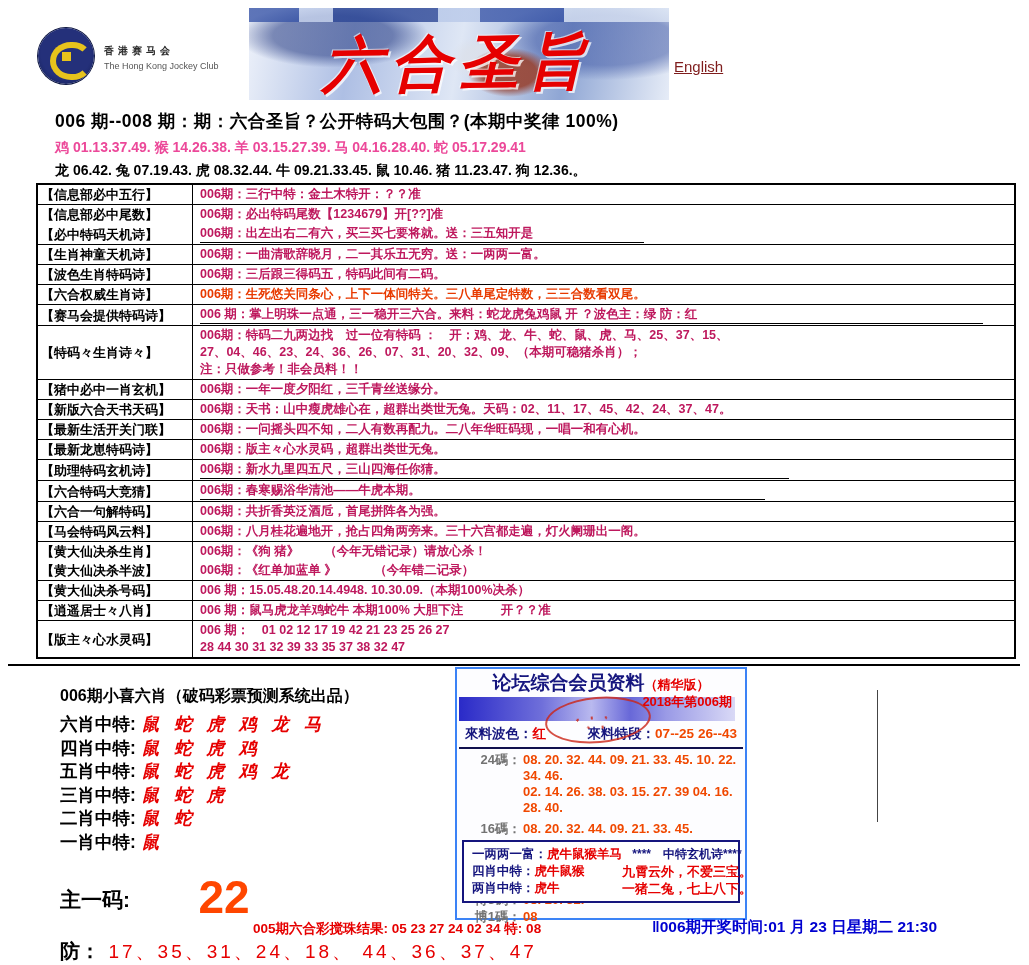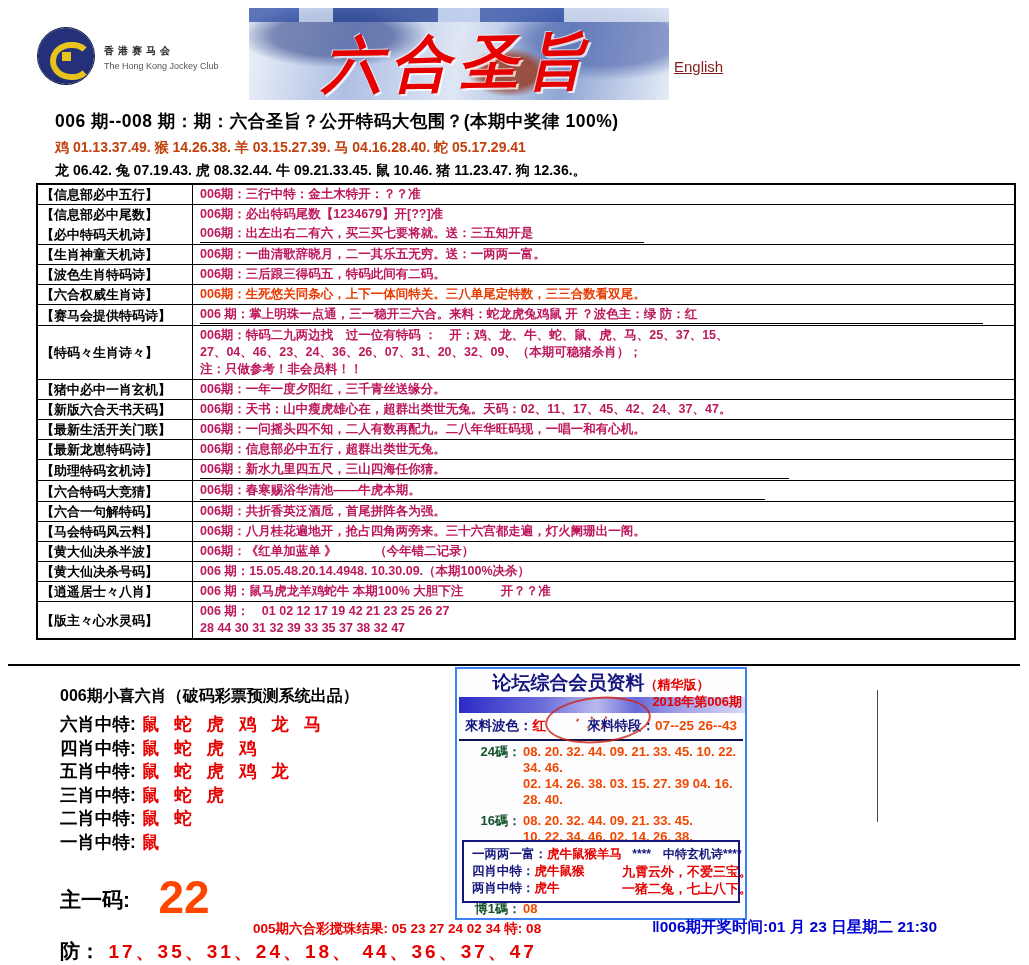--- a/index.html
+++ b/index.html
@@ -24,21 +24,21 @@
       linear-gradient(100deg,#eef2fa 0%,#aebfe4 25%,#dfe7f5 50%,#8fa6d4 75%,#e6ecf7 100%);}
   .banner-img::before{content:"";position:absolute;left:0;top:0;right:0;height:14px;
     background:linear-gradient(90deg,#3a56a8 0 12%,#c9d5ee 12% 20%,#2d4796 20% 45%,#b9c9e9 45% 55%,#3a56a8 55% 75%,#dde6f5 75% 100%);opacity:.8;}
   .banner-title{position:absolute;left:322px;top:26px;width:350px;font-size:60px;line-height:72px;font-weight:bold;font-style:italic;
     color:#e60000;font-family:"DejaVu Serif","Liberation Serif",serif;letter-spacing:8px;transform:rotate(-1deg);
     text-shadow:2px 2px 0 rgba(255,255,255,.75),-1px -1px 0 rgba(255,255,255,.6);white-space:nowrap;}
   .english-link{position:absolute;left:674px;top:58px;font-size:15px;color:#7f1d1d;text-decoration:underline;}
 
   
   .headline{position:absolute;left:55px;top:109px;font-size:17.5px;font-weight:bold;color:#000;letter-spacing:.5px;}
-  .zodiac1{position:absolute;left:55px;top:139px;font-size:14px;font-weight:bold;color:#c2410c;}
+  .zodiac1{position:absolute;left:55px;top:139px;font-size:14px;font-weight:bold;color:#ec4899;}
   .zodiac2{position:absolute;left:55px;top:162px;font-size:14px;font-weight:bold;color:#000;}
 
   
   #tips-table{position:absolute;left:36px;top:183px;width:976px;border:2px solid #000;background:#fff;}
   .trow{display:flex;border-bottom:1.5px solid #000;}
   .trow:last-child{border-bottom:none;justify-content:flex-end;}
   .trow.merge{border-bottom:none;}
   .tlabel{flex:0 0 148px;border-right:1.8px solid #000;font-size:13px;font-weight:bold;color:#000;
     padding:1px 3px;line-height:17px;display:flex;align-items:center;white-space:nowrap;}
   .tcontent{flex:1;font-size:12.5px;font-weight:bold;color:#be185d;padding:1px 7px;line-height:17px;}
@@ -46,42 +46,42 @@
   .pline{border-bottom:1.5px solid #000;height:0;margin-top:0;}
 
   .bottom-rule{position:absolute;left:8px;top:664px;width:1012px;border-top:2px solid #000;}
   .vline-right{position:absolute;left:877px;top:690px;height:132px;border-left:1.5px solid #444;}
 
   
   .bl{position:absolute;left:60px;top:686px;width:390px;}
   .bl-title{font-size:16px;font-weight:bold;color:#000;margin-bottom:6px;}
   .bl-line{font-size:17.5px;font-weight:bold;line-height:23.5px;white-space:nowrap;}
   .bl-line .lab{color:#000;}
-  .bl-line .val{color:#e60000;letter-spacing:5px;margin-left:6px;}
+  .bl-line .val{color:#e60000;letter-spacing:5px;margin-left:6px;font-style:italic;}
   .main-code-row{margin-top:16px;white-space:nowrap;}
   .main-code-label{font-size:21px;font-weight:bold;color:#000;}
-  .main-code{font-size:46px;font-weight:bold;color:#ff4600;margin-left:24px;vertical-align:-6px;}
+  .main-code{font-size:46px;font-weight:bold;color:#ff4600;margin-left:64px;vertical-align:-6px;}
   .fang-row{margin-top:14px;white-space:nowrap;}
   .fang-label{font-size:20px;font-weight:bold;color:#000;}
-  .fang-nums{font-size:19px;font-weight:bold;color:#e60000;letter-spacing:3px;margin-left:4px;}
+  .fang-nums{font-size:19px;font-weight:normal;color:#e60000;letter-spacing:3px;margin-left:4px;}
 
   
   .mbox{position:absolute;left:455px;top:667px;width:288px;height:249px;border:2px solid #3b82f6;background:#fdfdff;}
   .mb-title{text-align:center;font-size:19px;font-weight:bold;color:#15157e;padding-top:1px;white-space:nowrap;}
   .mb-title .tag{font-size:13px;color:#e60000;}
-  .mb-bar{height:16px;margin:1px 0 0 2px;position:relative;
+  .mb-bar{height:24px;margin:1px 10px 0 2px;position:relative;
     background:linear-gradient(90deg,#2a2ac8 0%,#6f6fda 30%,#b9b9ef 48%,#6868d8 62%,#9a9ae6 75%,#d9d9f6 100%);}
   .mb-issue{position:absolute;right:3px;top:-4px;font-size:13px;font-weight:bold;color:#e60000;white-space:nowrap;}
   .mb-wave{font-size:13.5px;font-weight:bold;color:#15157e;text-align:center;margin-top:4px;white-space:nowrap;}
   .mb-wave .red{color:#e60000;}
   .mb-wave .orange{color:#f04800;}
   .mb-rule{border-top:2.5px solid #10104d;margin:4px 2px 3px 2px;}
   .code-row{display:flex;font-weight:bold;margin:1px 0;}
   .code-row.gap{margin-bottom:5px;}
-  .code-label{flex:0 0 64px;text-align:right;color:#14532d;font-size:13px;line-height:16px;white-space:nowrap;}
+  .code-label{flex:0 0 64px;text-align:right;color:#737373;font-size:13px;line-height:16px;white-space:nowrap;}
   .code-nums{flex:1;color:#f04800;font-size:13px;line-height:16px;padding-left:2px;}
   .sub-box{position:absolute;left:5px;right:5px;bottom:15px;border:2px solid #15157e;display:flex;padding:4px 2px;background:#fff;}
   .sb-left{flex:0 0 52%;}
   .sb-line{font-size:12.5px;font-weight:bold;line-height:17px;white-space:nowrap;padding-left:6px;}
   .sb-line .lab{color:#15157e;}
   .sb-line .val{color:#e60000;}
   .sb-right{flex:1;text-align:center;}
   .sb-poem-title{font-size:12px;font-weight:bold;color:#15157e;white-space:nowrap;}
   .sb-poem{font-size:13px;font-weight:bold;color:#e60000;line-height:17px;white-space:nowrap;}
   .stamp{position:absolute;left:88px;top:28px;width:102px;height:42px;border:2.5px solid rgba(204,36,22,.8);
@@ -184,21 +184,21 @@
       </div>
       <div class="trow">
         <div class="tlabel">【最新生活开关门联】</div>
         <div class="tcontent">
           <div>006期：一问摇头四不知，二人有数再配九。二八年华旺码现，一唱一和有心机。</div>
         </div>
       </div>
       <div class="trow">
         <div class="tlabel">【最新龙崽特码诗】</div>
         <div class="tcontent">
-          <div>006期：信息部必中五行，超群出类世无兔。</div>
+          <div>006期：版主々心水灵码，超群出类世无兔。</div>
         </div>
       </div>
       <div class="trow">
         <div class="tlabel">【助理特码玄机诗】</div>
         <div class="tcontent">
           <div>006期：新水九里四五尺，三山四海任你猜。</div>
           <div class="pline" style="width: 73%;"></div>
         </div>
       </div>
       <div class="trow">
@@ -211,20 +211,26 @@
       <div class="trow">
         <div class="tlabel">【六合一句解特码】</div>
         <div class="tcontent">
           <div>006期：共折香英泛酒卮，首尾拼阵各为强。</div>
         </div>
       </div>
       <div class="trow">
         <div class="tlabel">【马会特码风云料】</div>
         <div class="tcontent">
           <div>006期：八月桂花遍地开，抢占四角两旁来。三十六宫都走遍，灯火阑珊出一阁。</div>
+        </div>
+      </div>
+      <div class="trow merge">
+        <div class="tlabel">【黄大仙决杀生肖】</div>
+        <div class="tcontent">
+          <div>006期：《狗  猪》　　（今年无错记录）请放心杀！</div>
         </div>
       </div>
       <div class="trow">
         <div class="tlabel">【黄大仙决杀半波】</div>
         <div class="tcontent">
           <div>006期：《红单加蓝单 》　　　（今年错二记录）</div>
         </div>
       </div>
       <div class="trow">
         <div class="tlabel">【黄大仙决杀号码】</div>

